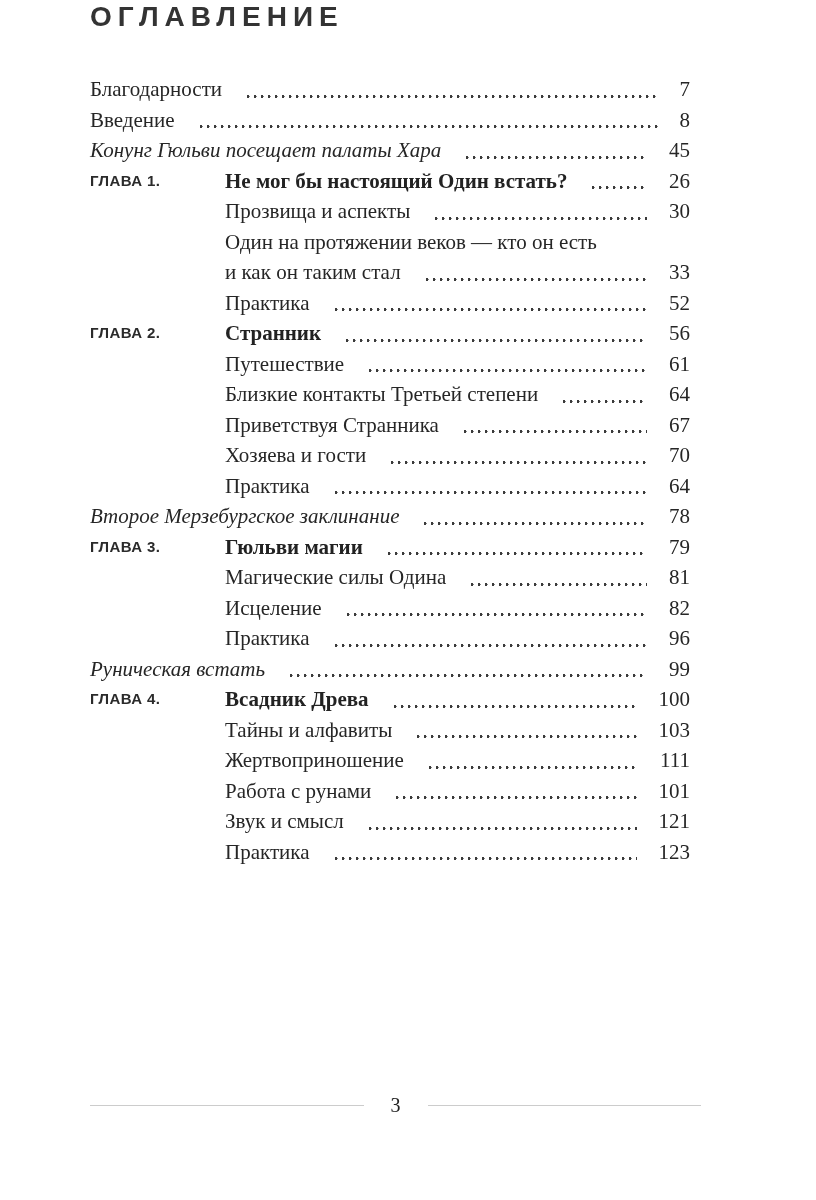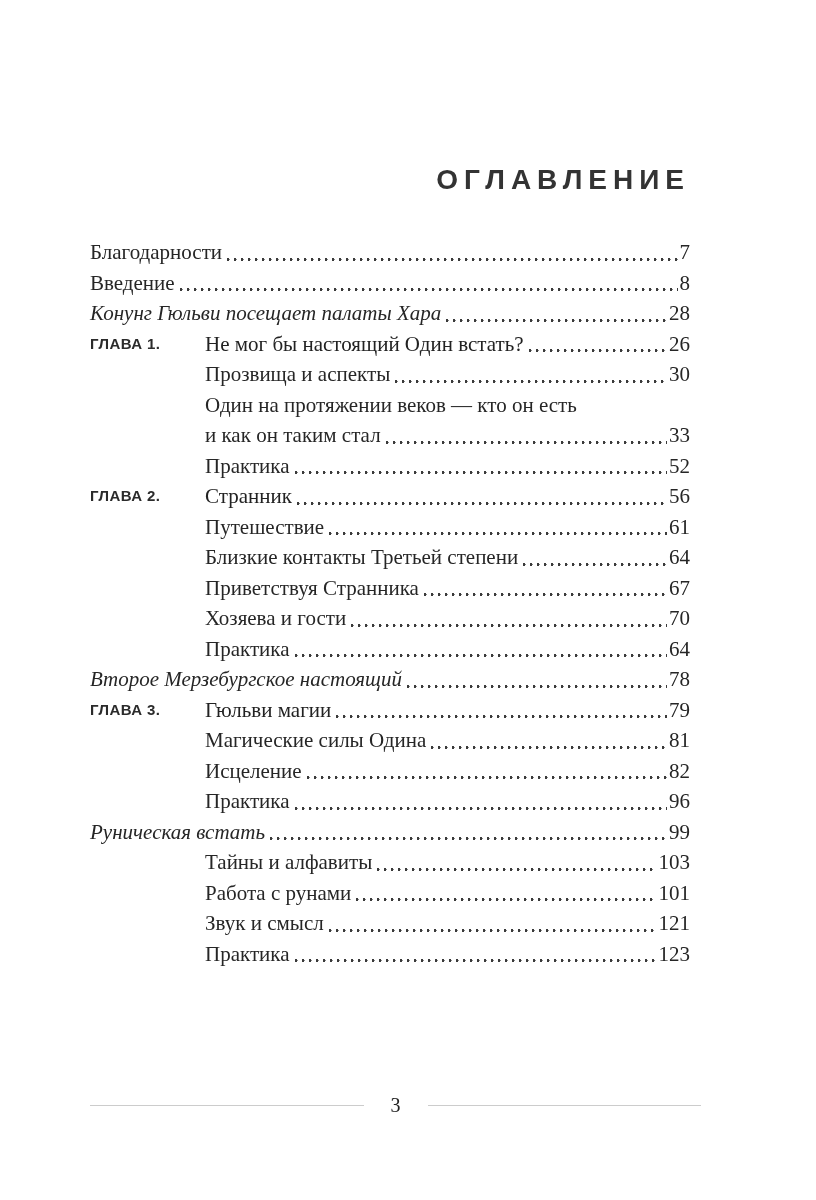--- a/index.html
+++ b/index.html
@@ -8,22 +8,21 @@
     background: #ffffff;
     font-family: "Liberation Serif", "DejaVu Serif", serif;
     color: #262626;
     overflow: hidden;
     position: relative;
   }
   .page { position: relative; width: 816px; height: 1200px; }
 
   .toc-title {
     margin: 0;
-    padding-top: 163px;
-    text-align: right;
+    text-align: left;
     font-family: "Liberation Sans", "DejaVu Sans", sans-serif;
     font-weight: 600;
     font-size: 28px;
     line-height: 34px;
     letter-spacing: 6px;
     color: #333333;
     
     width: 600px;
     margin-left: 90px;
   }
@@ -34,35 +33,36 @@
     margin-top: 40px;
   }
 
   .toc-row {
     display: flex;
     align-items: center;
     height: 30.5px;
     line-height: 30.5px;
     font-size: 21px;
     white-space: nowrap;
+    gap: 20px;
   }
 
   .label {
     flex: 0 0 115px;
     font-family: "Liberation Sans", "DejaVu Sans", sans-serif;
     font-weight: bold;
     font-size: 15px;
     letter-spacing: 0.4px;
     color: #2b2b2b;
     text-transform: uppercase;
   }
   .indent { flex: 0 0 115px; }
 
   .t-title { flex: 0 0 auto; }
-  .t-bold  { font-weight: normal; color: #222222; }
+  .t-bold  { font-weight: bold; color: #222222; }
   .t-italic{ font-style: italic; }
 
   .dots {
     flex: 1 1 auto;
     align-self: flex-end;
     height: 2.6px;
     margin: 0 2px 7px 5px;
     background-image: radial-gradient(circle at 1.2px 1.3px, #3a3a3a 1.15px, rgba(0,0,0,0) 1.55px);
     background-size: 7px 2.6px;
     background-repeat: repeat-x;
@@ -100,21 +100,21 @@
         <span class="pageno">7</span>
       </div>
       <div class="toc-row">
         <span class="t-title">Введение</span>
         <span class="dots"></span>
         <span class="pageno">8</span>
       </div>
       <div class="toc-row">
         <span class="t-title t-italic">Конунг Гюльви посещает палаты Хара</span>
         <span class="dots"></span>
-        <span class="pageno">28</span>
+        <span class="pageno">45</span>
       </div>
       <div class="toc-row">
         <span class="label">Глава 1.</span>
         <span class="t-title t-bold">Не мог бы настоящий Один встать?</span>
         <span class="dots"></span>
         <span class="pageno">26</span>
       </div>
       <div class="toc-row">
         <span class="indent"></span>
         <span class="t-title">Прозвища и аспекты</span>
@@ -167,21 +167,21 @@
         <span class="dots"></span>
         <span class="pageno">70</span>
       </div>
       <div class="toc-row">
         <span class="indent"></span>
         <span class="t-title">Практика</span>
         <span class="dots"></span>
         <span class="pageno">64</span>
       </div>
       <div class="toc-row">
-        <span class="t-title t-italic">Второе Мерзебургское настоящий</span>
+        <span class="t-title t-italic">Второе Мерзебургское заклинание</span>
         <span class="dots"></span>
         <span class="pageno">78</span>
       </div>
       <div class="toc-row">
         <span class="label">Глава 3.</span>
         <span class="t-title t-bold">Гюльви магии</span>
         <span class="dots"></span>
         <span class="pageno">79</span>
       </div>
       <div class="toc-row">
@@ -201,24 +201,36 @@
         <span class="t-title">Практика</span>
         <span class="dots"></span>
         <span class="pageno">96</span>
       </div>
       <div class="toc-row">
         <span class="t-title t-italic">Руническая встать</span>
         <span class="dots"></span>
         <span class="pageno">99</span>
       </div>
       <div class="toc-row">
+        <span class="label">Глава 4.</span>
+        <span class="t-title t-bold">Всадник Древа</span>
+        <span class="dots"></span>
+        <span class="pageno">100</span>
+      </div>
+      <div class="toc-row">
         <span class="indent"></span>
         <span class="t-title">Тайны и алфавиты</span>
         <span class="dots"></span>
         <span class="pageno">103</span>
+      </div>
+      <div class="toc-row">
+        <span class="indent"></span>
+        <span class="t-title">Жертвоприношение</span>
+        <span class="dots"></span>
+        <span class="pageno">111</span>
       </div>
       <div class="toc-row">
         <span class="indent"></span>
         <span class="t-title">Работа с рунами</span>
         <span class="dots"></span>
         <span class="pageno">101</span>
       </div>
       <div class="toc-row">
         <span class="indent"></span>
         <span class="t-title">Звук и смысл</span>

